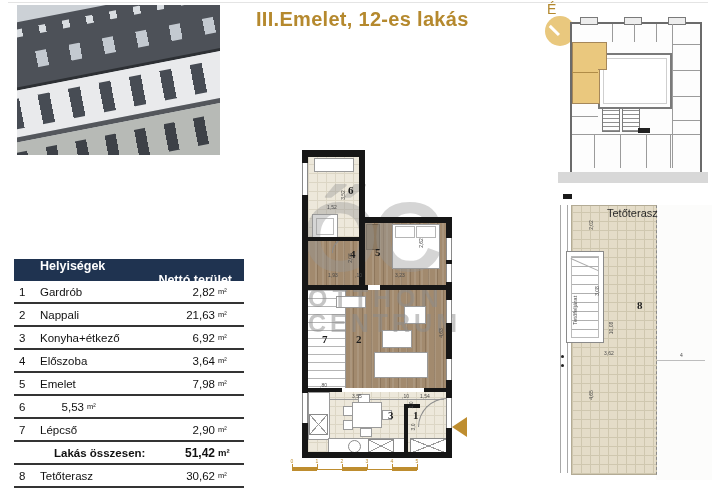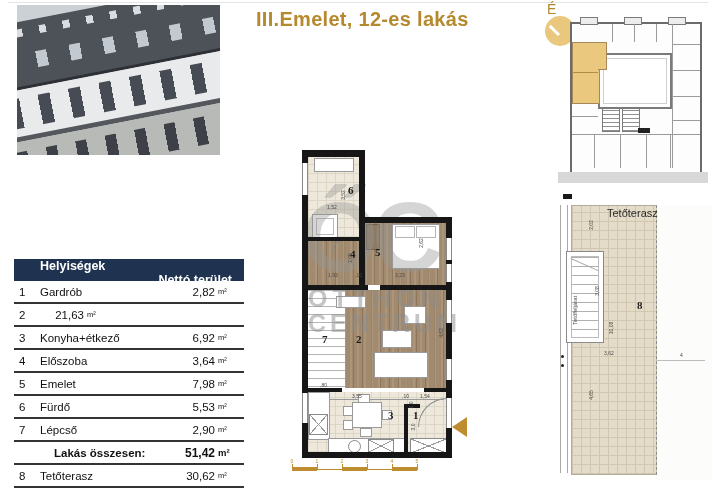--- a/index.html
+++ b/index.html
@@ -268,20 +268,21 @@
         <span class="th2">Nettó terület</span>
       </div>
       <div class="t-row">
         <span class="num">1</span>
         <span class="nm">Gardrób</span>
         <span class="val">2,82</span>
         <span class="unit">m²</span>
       </div>
       <div class="t-row">
         <span class="num">2</span>
+        <span class="nm">Nappali</span>
         <span class="val">21,63</span>
         <span class="unit">m²</span>
       </div>
       <div class="t-row">
         <span class="num">3</span>
         <span class="nm">Konyha+étkező</span>
         <span class="val">6,92</span>
         <span class="unit">m²</span>
       </div>
       <div class="t-row">
@@ -291,21 +292,20 @@
         <span class="unit">m²</span>
       </div>
       <div class="t-row">
         <span class="num">5</span>
         <span class="nm">Emelet</span>
         <span class="val">7,98</span>
         <span class="unit">m²</span>
       </div>
       <div class="t-row">
         <span class="num">6</span>
-        <span class="nm">Fürdő</span>
         <span class="val">5,53</span>
         <span class="unit">m²</span>
       </div>
       <div class="t-row">
         <span class="num">7</span>
         <span class="nm">Lépcső</span>
         <span class="val">2,90</span>
         <span class="unit">m²</span>
       </div>
       <div class="t-row total">

